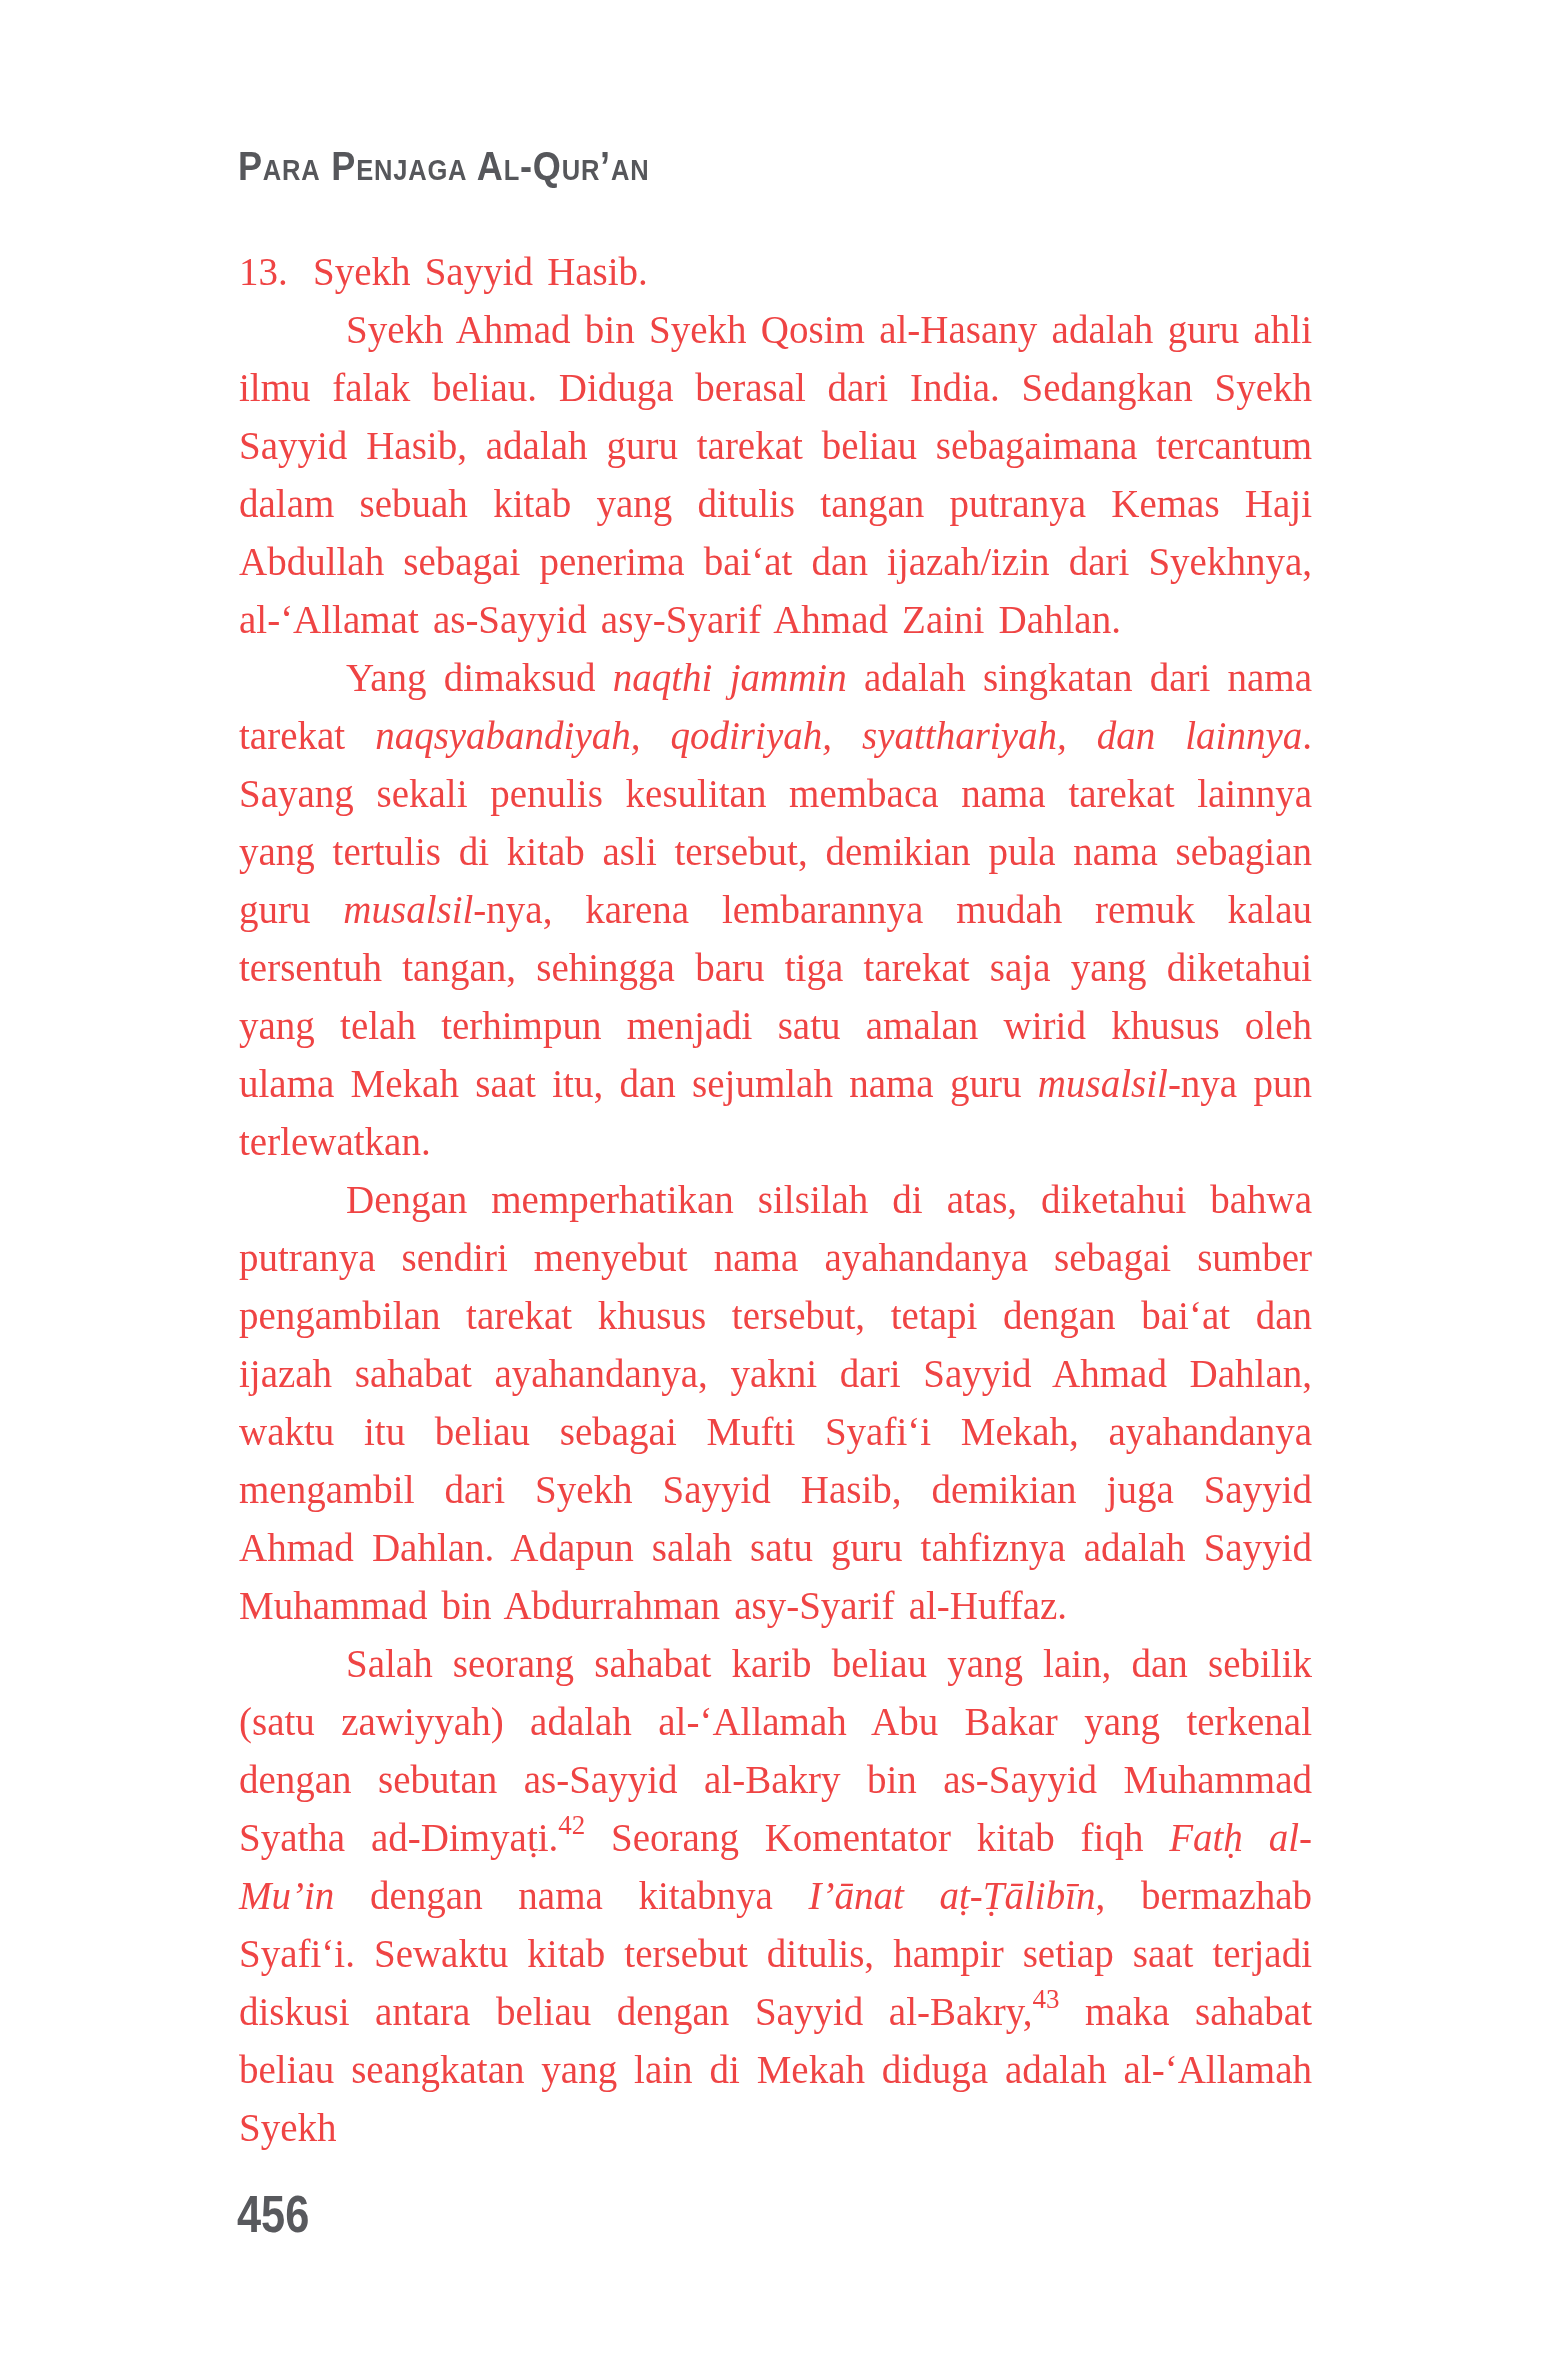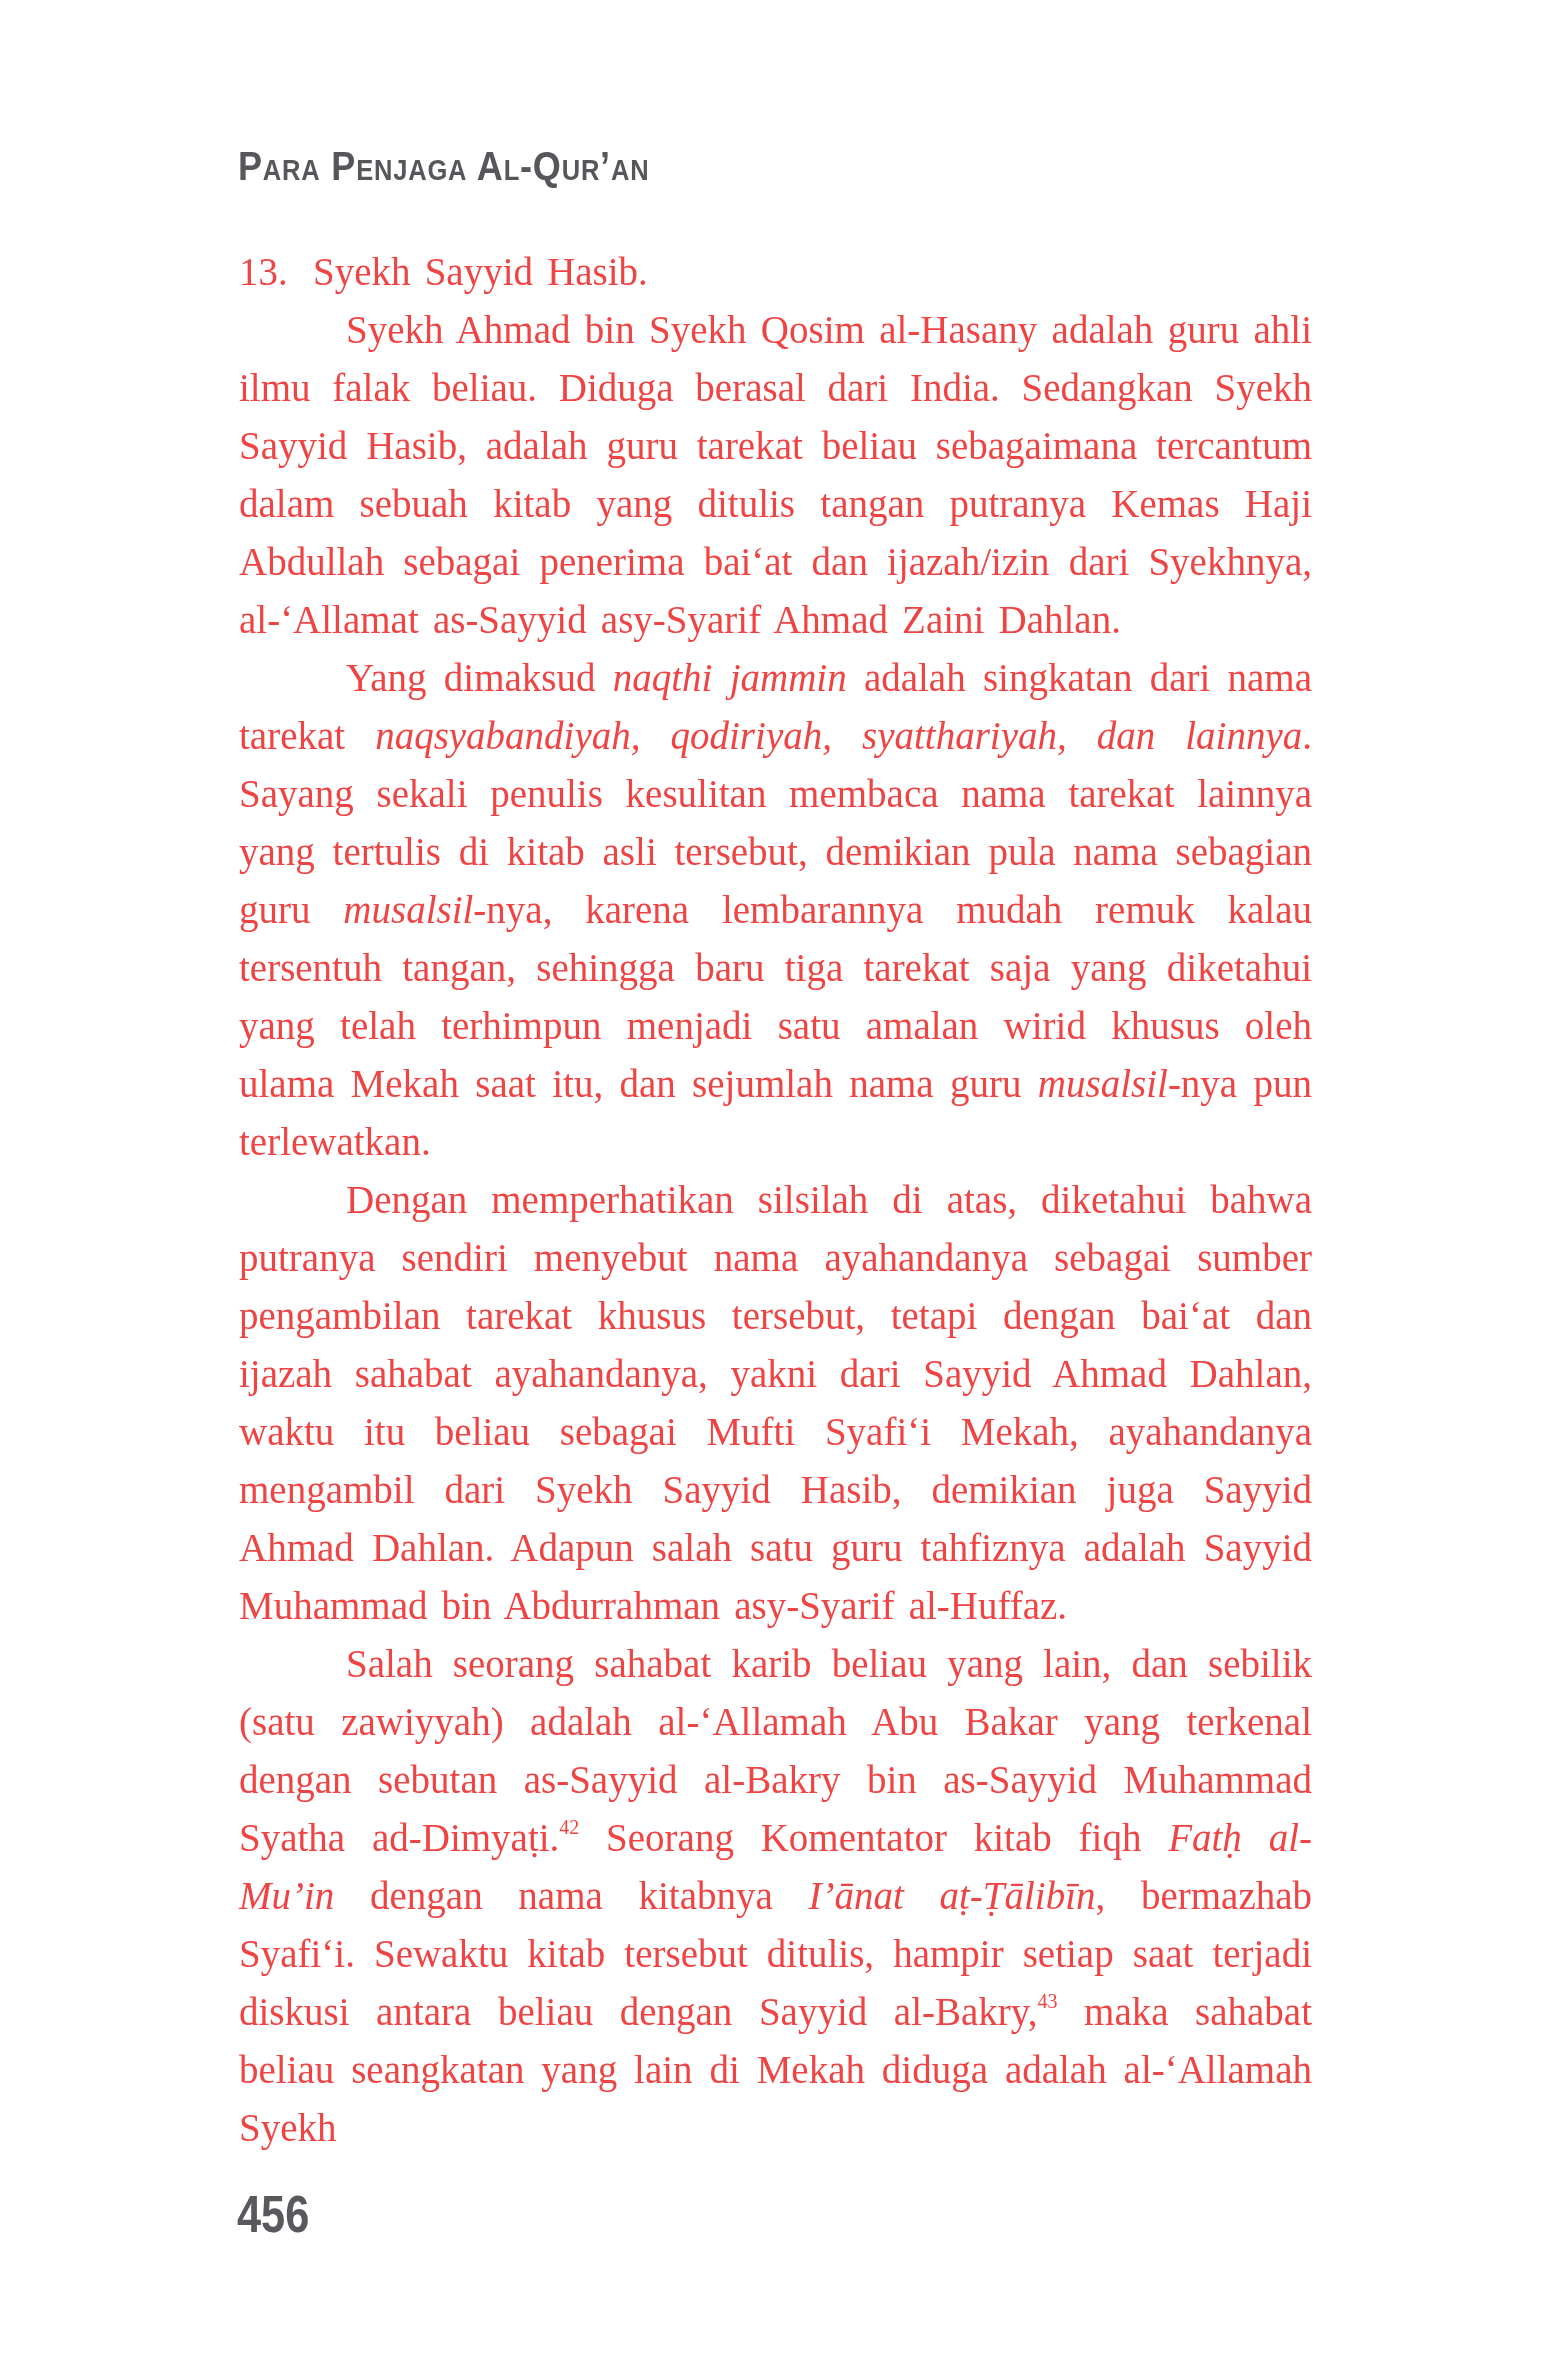--- a/index.html
+++ b/index.html
@@ -51,21 +51,21 @@
     margin: 0;
     text-indent: 107px;
   }
   .body-p.continues {
     text-align-last: justify;
   }
   .body-p i {
     font-style: italic;
   }
   sup.fn {
-    font-size: 20px;
+    font-size: 27px;
     line-height: 0;
     vertical-align: baseline;
     position: relative;
     top: -17.5px;
   }
   .page-number {
     position: absolute;
     left: 237px;
     top: 2185px;
     font-family: "Liberation Sans", "DejaVu Sans", sans-serif;

